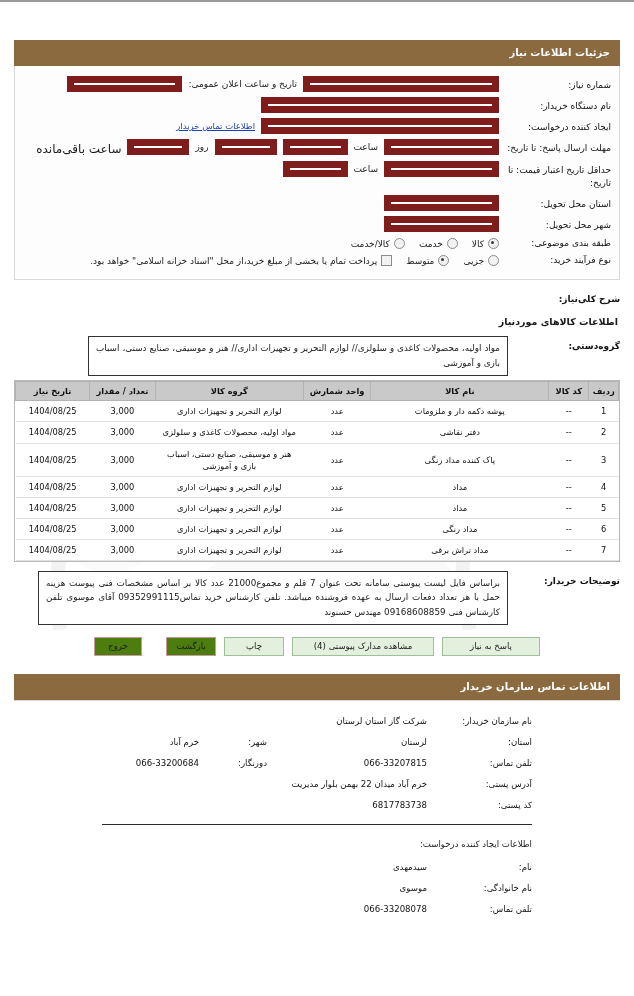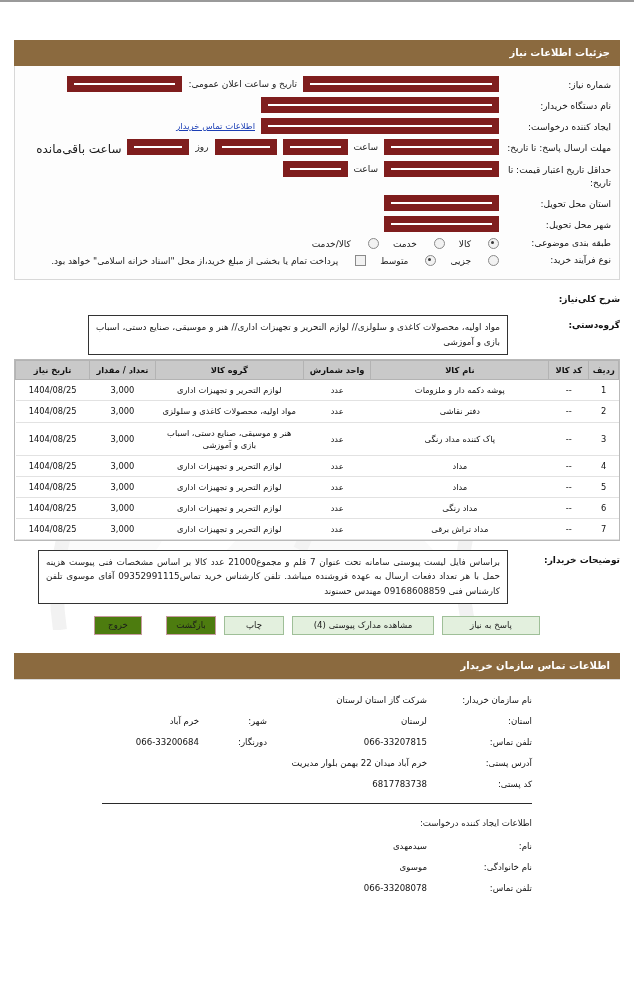--- a/index.html
+++ b/index.html
@@ -122,21 +122,21 @@
   }
 
   
   .optrow {
     display: flex;
     align-items: center;
     margin-bottom: 4px;
   }
   .optrow .lbl { padding-top: 0; }
   .opts { display: flex; align-items: center; gap: 14px; flex-wrap: nowrap;}
-  .opt { display: flex; align-items: center; gap: 17px; white-space: nowrap; font-size: 9px;}
+  .opt { display: flex; align-items: center; gap: 4px; white-space: nowrap; font-size: 9px;}
   .radio {
     width: 9px; height: 9px;
     border-radius: 50%;
     border: 1px solid #8a8a8a;
     background: #f2f2f2;
     display: inline-block;
     position: relative;
     flex: 0 0 9px;
   }
   .radio.on::after {
@@ -416,20 +416,21 @@
           </div>
         </div>
       </div>
 
     </div>
 
     <div class="descrow">
       <div class="lbl">شرح کلی‌نیاز:</div>
     </div>
 
+    <div class="sectitle">اطلاعات کالاهای موردنیاز</div>
 
     <div class="descrow">
       <div class="lbl">گروه‌دستی:</div>
       <div class="descbox k2">مواد اولیه، محصولات کاغذی و سلولزی// لوازم التحریر و تجهیزات اداری// هنر و موسیقی، صنایع دستی، اسباب بازی و آموزشی</div>
     </div>
 
     <div class="tblwrap">
       <table class="items">
         <colgroup>
           <col class="c-radif">

